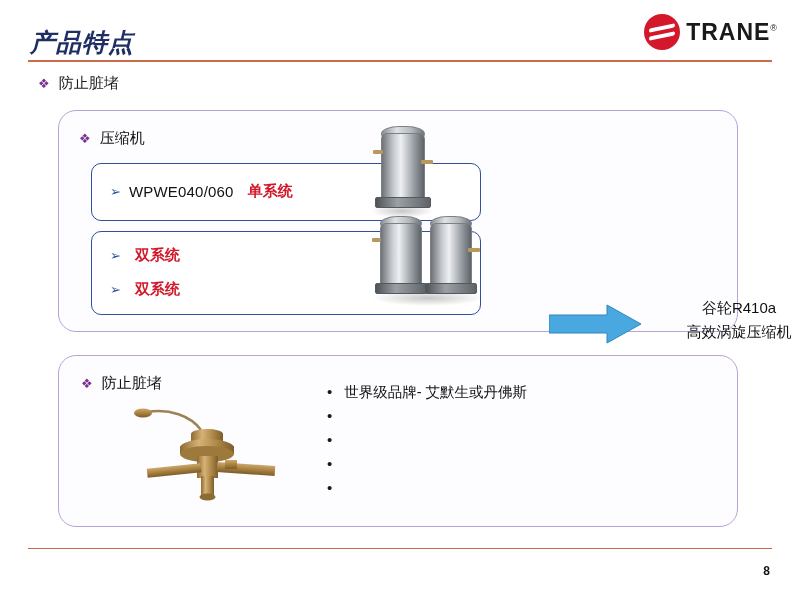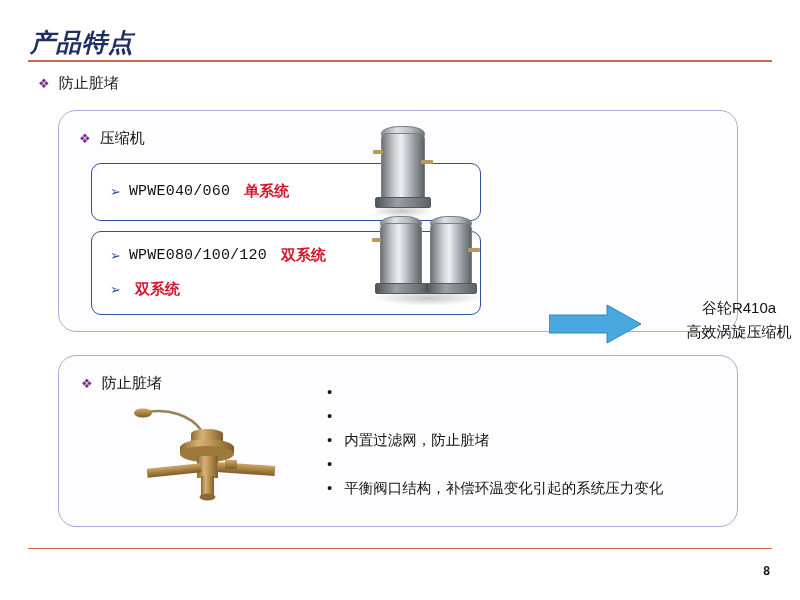--- a/index.html
+++ b/index.html
@@ -151,21 +151,21 @@
     gap: 8px;
     font-size: 15px;
     color: #111;
     white-space: nowrap;
   }
   .arrow-bullet {
     color: #2f4fa0;
     font-size: 13px;
   }
   .model-code {
-    font-family: Liberation Mono, monospace;
+    font-family: Liberation Sans, sans-serif;
     letter-spacing: 0.2px;
   }
   .sys-tag {
     color: #d2182a;
     font-weight: bold;
     margin-left: 6px;
   }
   .row1 { left: 18px; top: 18px; }
   .row2 { left: 18px; top: 14px; }
   .row3 { left: 18px; top: 48px; }
@@ -268,20 +268,24 @@
   }
 </style>
 </head>
 <body>
 
 <div class="slide">
 
   <div class="title">产品特点</div>
   <div class="title-rule"></div>
 
+  <div class="logo-box">
+    <div class="logo-mark"></div>
+    <div class="logo-text"><span>TRANE</span><span class="logo-reg">®</span></div>
+  </div>
 
   <div class="subhead">
     <span class="diamond">❖</span>
     <span>防止脏堵</span>
   </div>
 
   <div class="panel panel-compressor">
     <div class="panel-label">
       <span class="diamond">❖</span>
       <span>压缩机</span>
@@ -300,21 +304,20 @@
         <div class="comp-body" style="left:14px; top:9px; width:42px; height:66px;"></div>
         <div class="comp-base" style="left:8px; top:73px; width:54px; height:9px;"></div>
         <div class="comp-tube" style="left:6px; top:26px; width:10px; height:4px;"></div>
         <div class="comp-tube" style="left:54px; top:36px; width:12px; height:4px;"></div>
       </div>
     </div>
 
     <div class="modelbox box2">
       <div class="modelrow row2">
         <span class="arrow-bullet">➢</span>
-        <span class="model-code">WPWE080/100/120</span>
         <span class="sys-tag">双系统</span>
       </div>
       <div class="modelrow row3">
         <span class="arrow-bullet">➢</span>
         <span class="sys-tag">双系统</span>
       </div>
 
       <div class="comp-img" style="left:276px; top:-28px; width:118px; height:110px;">
         <div class="comp-shadow" style="left:4px; top:86px; width:112px; height:16px;"></div>
 
@@ -384,34 +387,33 @@
         <rect x="72" y="72" width="13" height="20" fill="url(#brassV)"></rect>
         <ellipse cx="78.5" cy="93" rx="8" ry="3.5" fill="#8c6a33"></ellipse>
 
         <rect x="96" y="56" width="12" height="9" fill="url(#brassH)"></rect>
       </svg>
     </div>
 
     <div class="bullet-list">
       <div class="bullet-item">
         <span class="bullet-dot">•</span>
+        <span>世界级品牌- 艾默生或丹佛斯</span>
       </div>
       <div class="bullet-item">
         <span class="bullet-dot">•</span>
       </div>
       <div class="bullet-item">
         <span class="bullet-dot">•</span>
-        <span>内置过滤网，防止脏堵</span>
       </div>
       <div class="bullet-item">
         <span class="bullet-dot">•</span>
       </div>
       <div class="bullet-item">
         <span class="bullet-dot">•</span>
-        <span>平衡阀口结构，补偿环温变化引起的系统压力变化</span>
       </div>
     </div>
   </div>
 
   <div class="footer-rule"></div>
   <div class="page-num">8</div>
 
 </div>
 
 </body></html>

